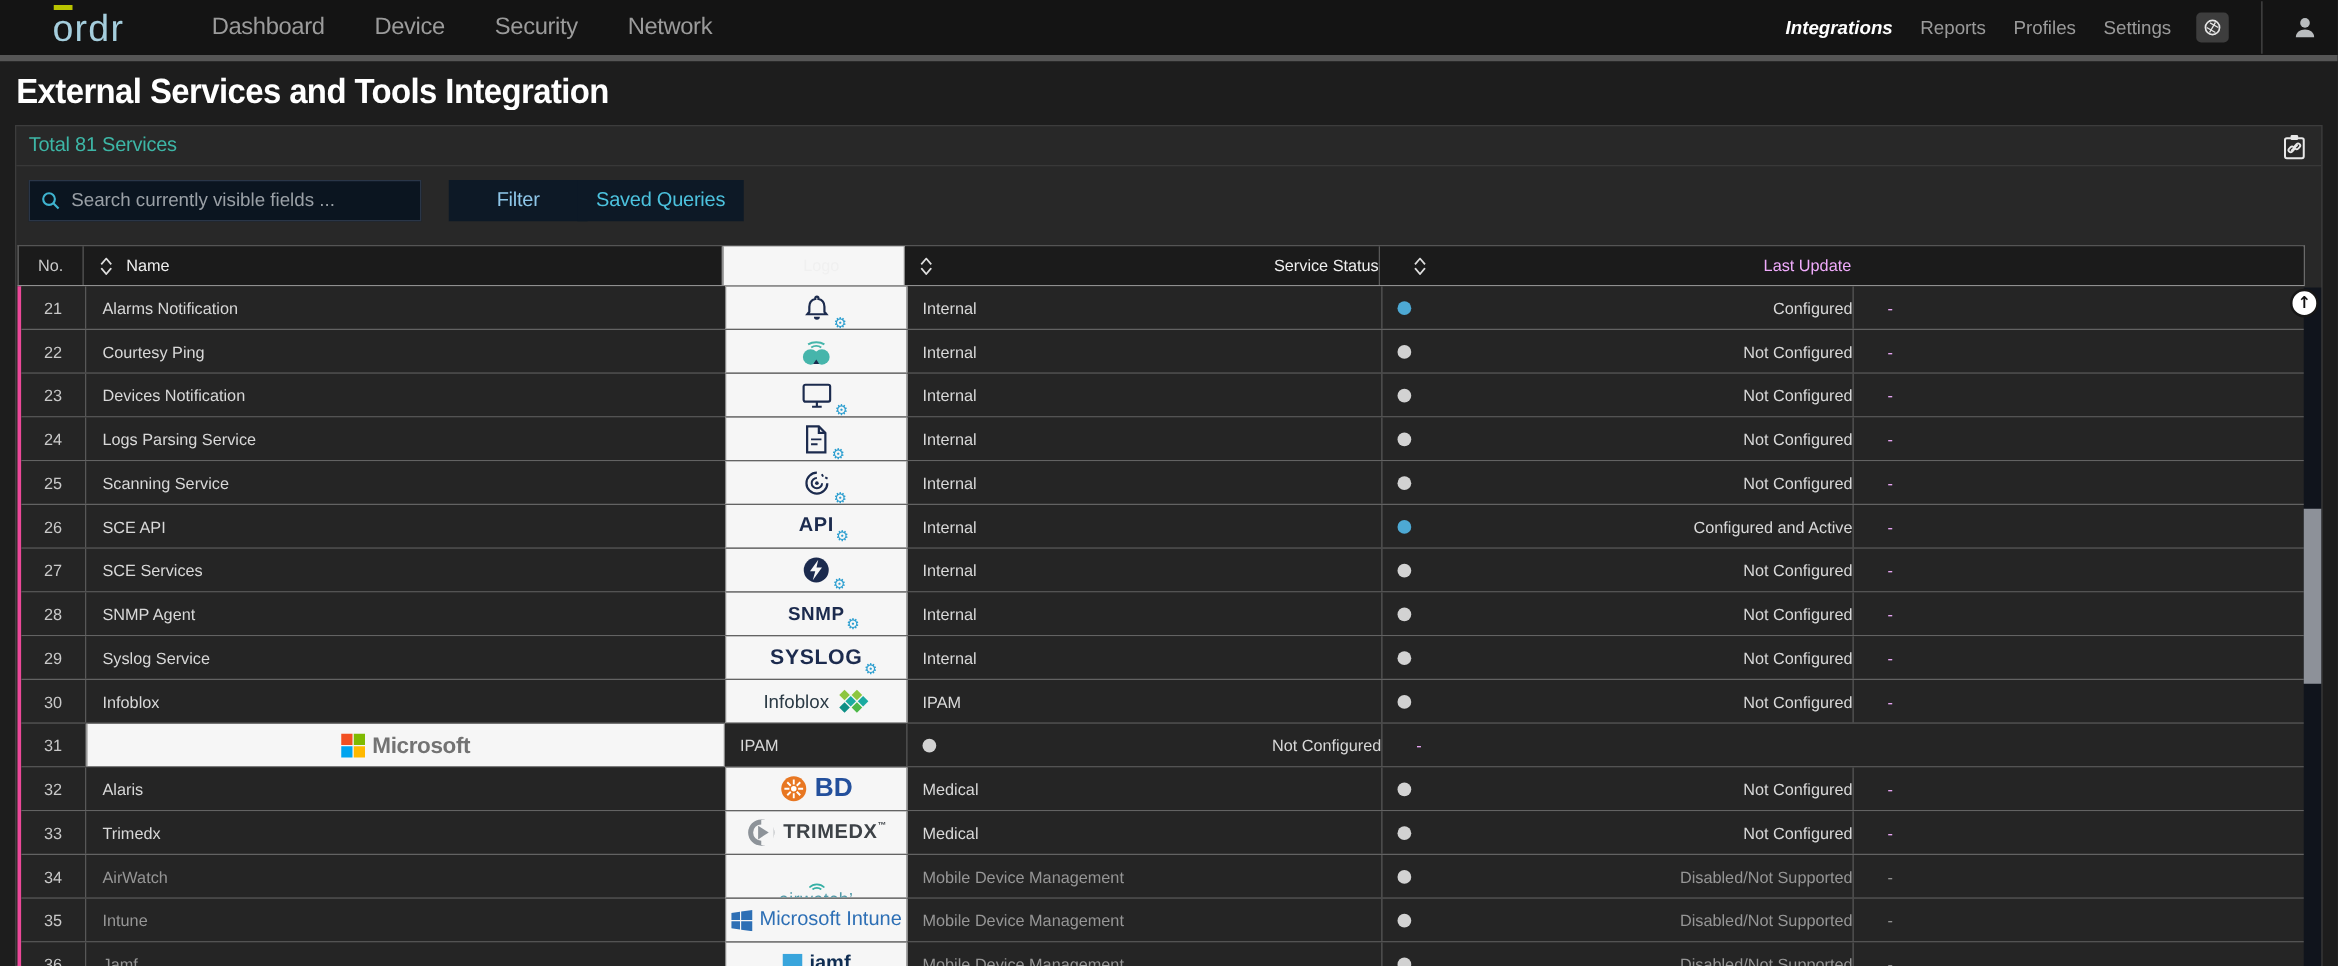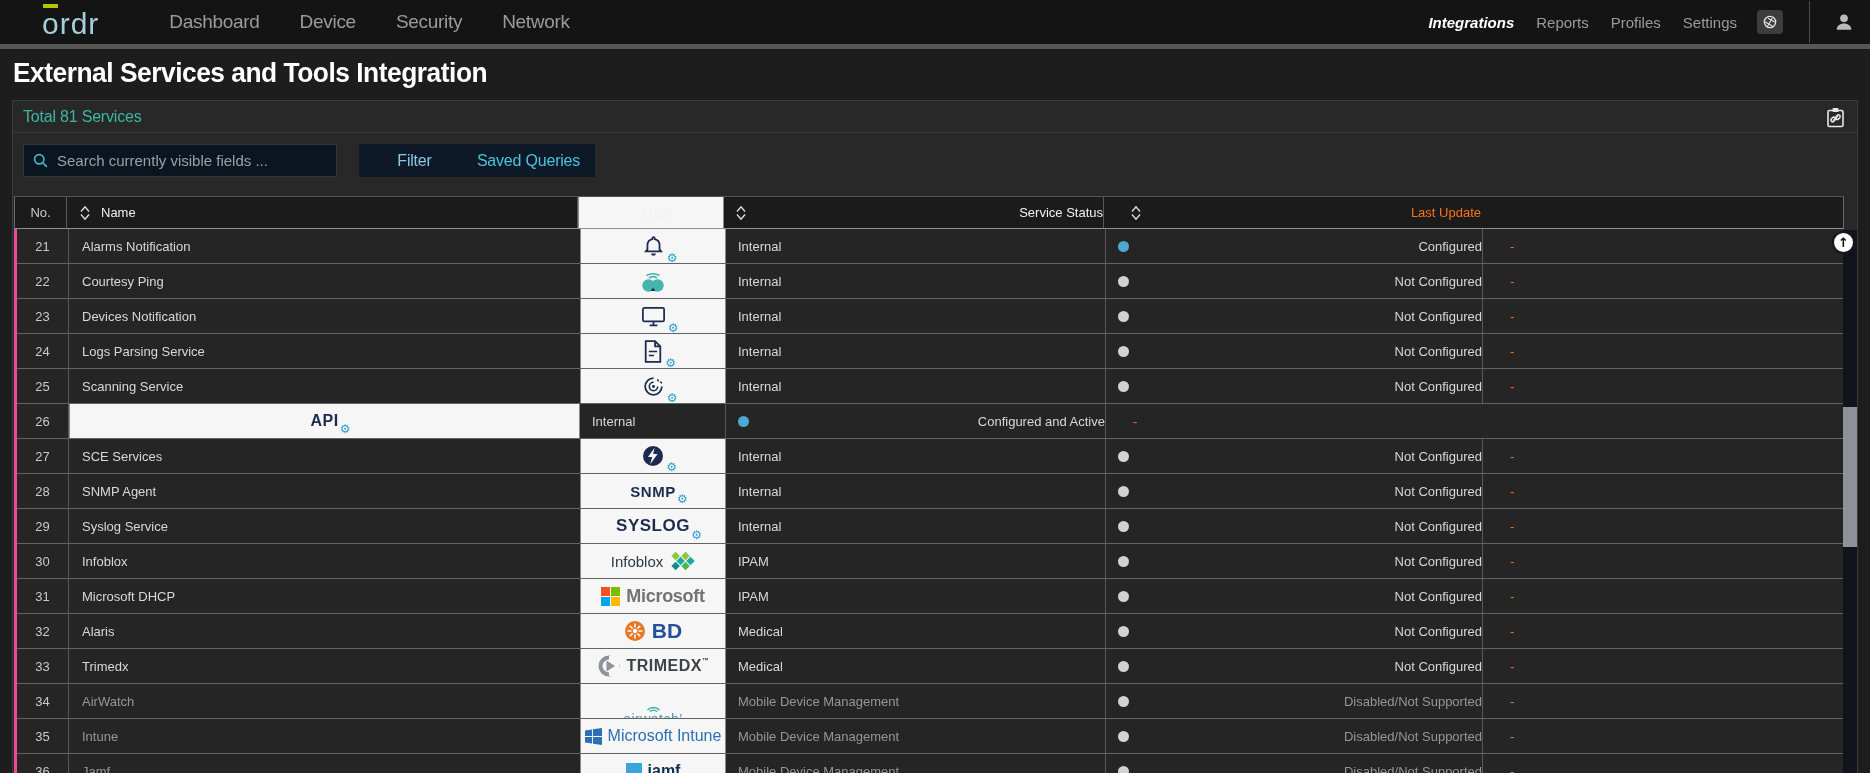--- a/index.html
+++ b/index.html
@@ -66,21 +66,21 @@
   .c-name { padding-left:13px; }
   .c-cat, .c-status, .c-last { padding-left:12px;justify-content:space-between; }
   .c-cat { border-right:1px solid #585858; }
   .c-status { border-right:1px solid #585858; }
   .c-logo { background:#f6f6f6; justify-content:center; border-left:1px solid #8a8a8a;
             border-right:1px solid #8a8a8a; }
   .tr.dim .c-name, .tr.dim .c-cat, .tr.dim .st-text, .tr.dim .c-last { color:#969696; }
   .dot { width:11px; height:11px; border-radius:50%; margin-right:14px; flex:0 0 auto; }
   .dot.gray { background:#d2d2d2; }
   .dot.blue { background:#4da9d4; }
-  .c-last { color:#f97316; padding-left:27px; }
+  .c-last { color:#f0abfc; padding-left:27px; }
 
   
   .logo-wrap { position:relative; display:inline-flex; align-items:center; gap:6px; }
   .lgear { position:absolute; right:-12px; bottom:-5px; color:#2d9fd0; font-size:12px; line-height:1; }
   .wordmark { color:#1c2b4e; font-weight:bold; letter-spacing:0.5px; }
   .msq { display:inline-grid; grid-template-columns:9px 9px; gap:1px; }
   .msq i { width:9px; height:9px; display:block; }
   .ms-text { color:#737373; font-size:18px; font-weight:600; letter-spacing:-0.3px; }
   .bd-text { color:#24509c; font-size:21px; font-weight:bold; }
   .tmx-text { color:#3d4247; font-size:16px; font-weight:800; letter-spacing:0.5px; }
@@ -310,20 +310,21 @@
           </div>
           <div class="td c-cat">Internal</div>
           <div class="td c-status">
             <span class="dot gray"></span>
             <span class="st-text">Not Configured</span>
           </div>
           <div class="td c-last">-</div>
         </div>
         <div class="tr">
           <div class="td c-no">26</div>
+          <div class="td c-name">SCE API</div>
           <div class="td c-logo">
             <span class="logo-wrap">
               <span class="wordmark" style="font-size:16px">API</span>
               <span class="lgear">⚙</span>
             </span>
           </div>
           <div class="td c-cat">Internal</div>
           <div class="td c-status">
             <span class="dot blue"></span>
             <span class="st-text">Configured and Active</span>
@@ -401,21 +402,20 @@
           </div>
           <div class="td c-cat">IPAM</div>
           <div class="td c-status">
             <span class="dot gray"></span>
             <span class="st-text">Not Configured</span>
           </div>
           <div class="td c-last">-</div>
         </div>
         <div class="tr">
           <div class="td c-no">31</div>
-          <div class="td c-name">Microsoft DHCP</div>
           <div class="td c-logo">
             <span class="logo-wrap">
               <span class="msq">
                 <i style="background:#f25022"></i>
                 <i style="background:#7fba00"></i>
                 <i style="background:#00a4ef"></i>
                 <i style="background:#ffb900"></i>
               </span>
               <span class="ms-text">Microsoft</span>
             </span>

